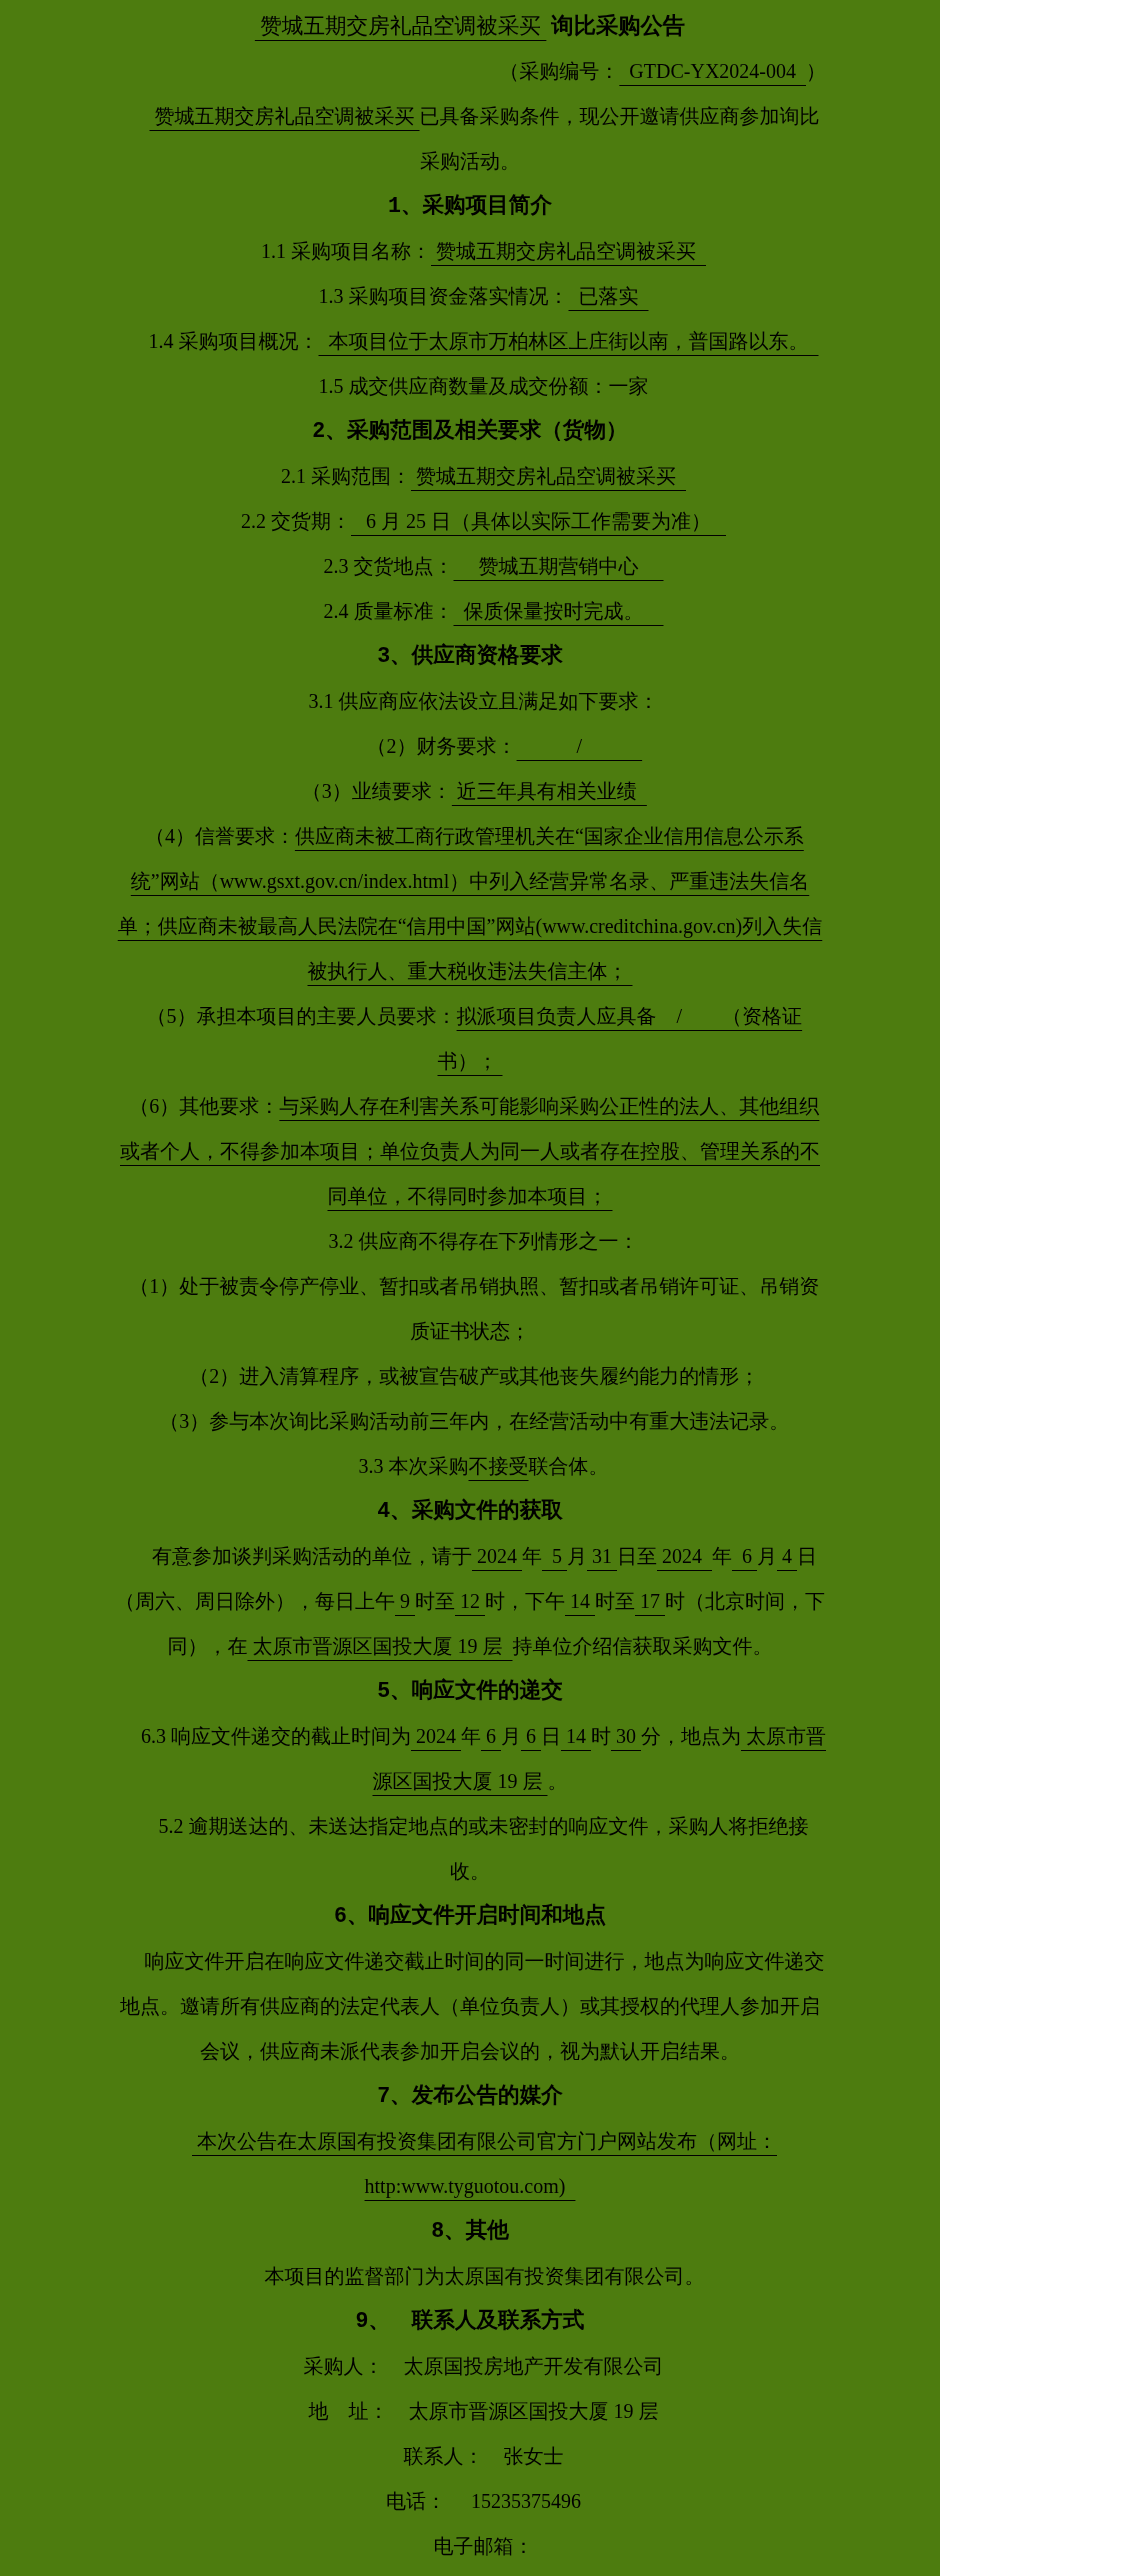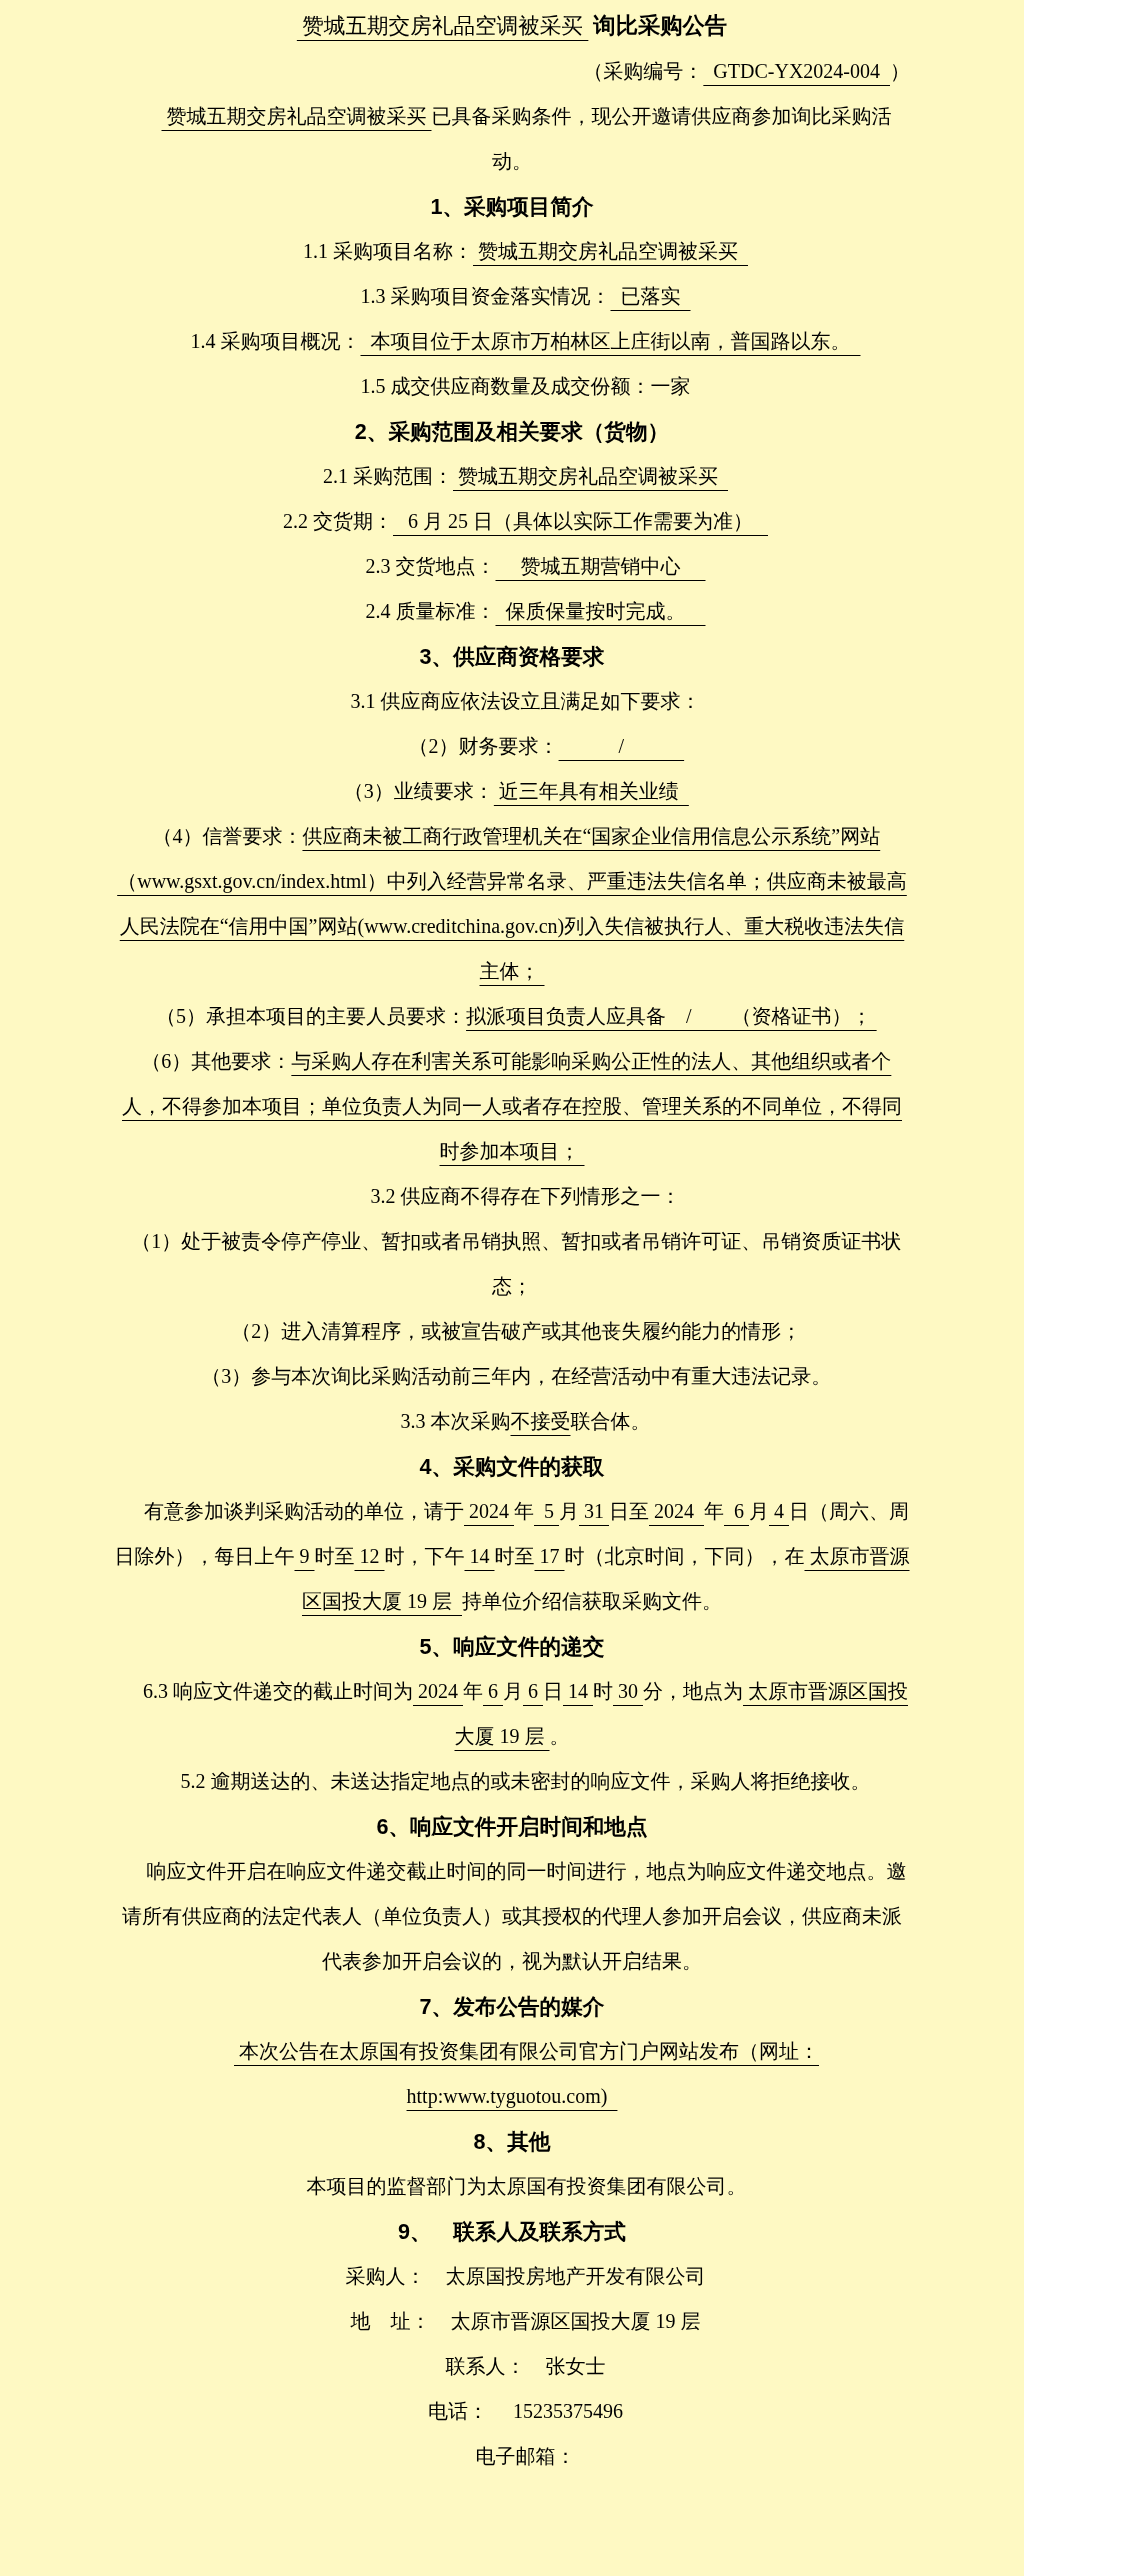--- a/index.html
+++ b/index.html
@@ -1,20 +1,20 @@
 <!DOCTYPE html>
 <html style="font-size:11.5px"><head>
 <meta charset="utf-8">
 <style>
   html, body { margin: 0; padding: 0; background: #ffffff; }
   .page {
-    width: 1024px;
+    width: 940px;
     min-height: 2576px;
     box-sizing: border-box;
-    background: #fef9c3;
+    background: #4d7c0f;
     color: #000000;
     padding: 2.9px 114px 7.2px 114px;
     font-family: "Liberation Serif", "DejaVu Serif", serif;
     font-size: 20px;
     line-height: 45px;
   }
   .title-line { text-align: center; white-space: nowrap; }
   .t-name {
     font-size: 21.6px;
     text-decoration: underline;
@@ -31,21 +31,21 @@
     text-decoration: underline;
     text-decoration-thickness: 1.4px;
     text-underline-offset: 7.2px;
   }
   p.doc { margin: 0; padding: 0; text-align: center; }
   p.ind-none { text-indent: 0; }
   p.ind-firstline { text-indent: 29px; }
   p.ind-sub { text-indent: 27px; }
   p.ind-paren { text-indent: 8.7px; }
   p.heading {
-    font-family: Liberation Sans, sans-serif;
+    font-family: Liberation Mono, monospace;
     font-weight: bold;
     font-size: 21.6px;
   }
 </style>
 </head>
 <body>
 
 <div class="page">
 
   <div class="title-line">

